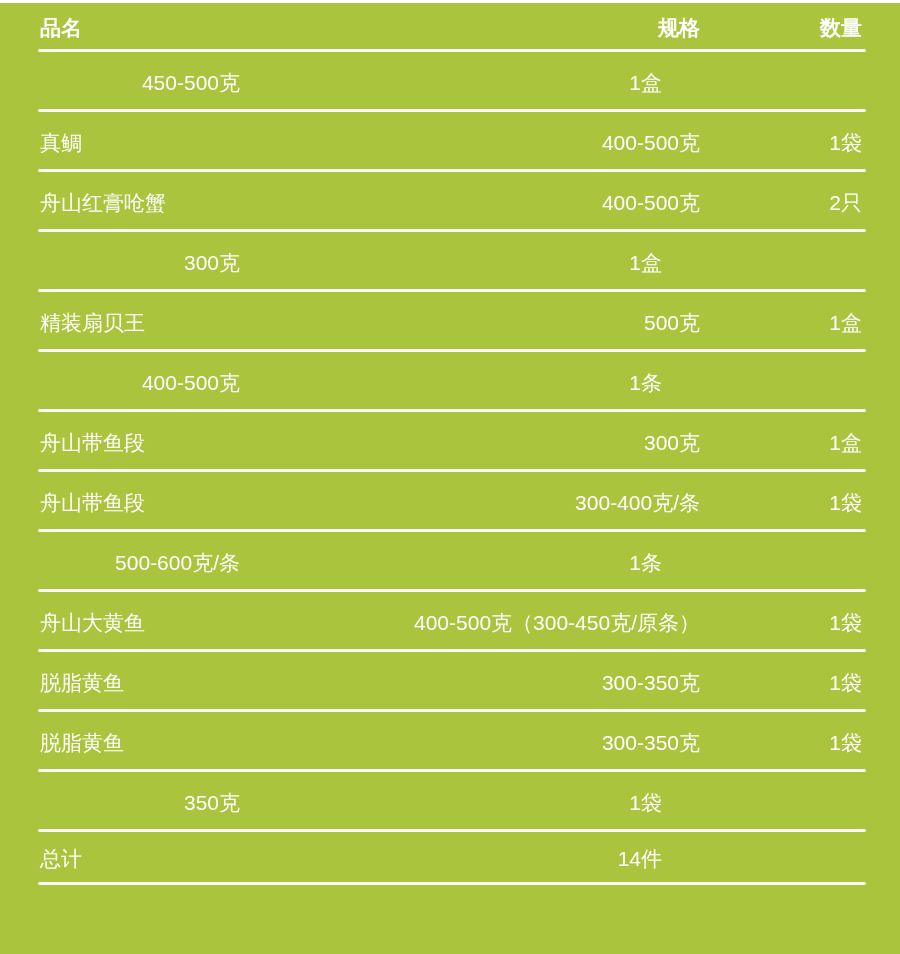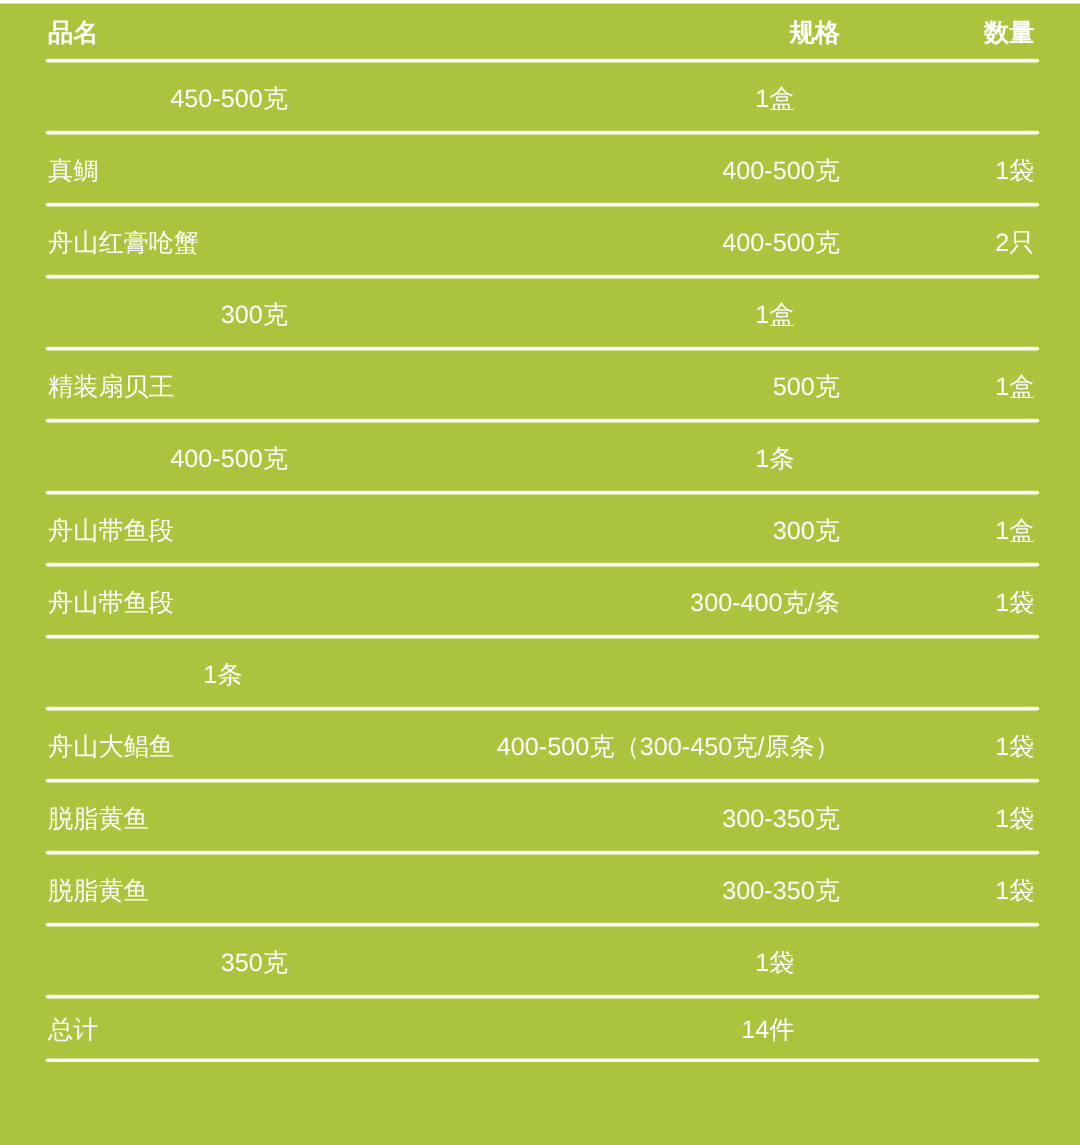--- a/index.html
+++ b/index.html
@@ -114,25 +114,26 @@
     <div class="cell c-qty">1盒</div>
   </div>
 
   <div class="row">
     <div class="cell c-name">舟山带鱼段</div>
     <div class="cell c-spec">300-400克/条</div>
     <div class="cell c-qty">1袋</div>
   </div>
 
   <div class="row">
+    <div class="cell c-spec">500-600克/条</div>
     <div class="cell c-qty">1条</div>
   </div>
 
   <div class="row">
-    <div class="cell c-name">舟山大鲳鱼</div>
+    <div class="cell c-name">舟山大黄鱼</div>
     <div class="cell c-spec">400-500克（300-450克/原条）</div>
     <div class="cell c-qty">1袋</div>
   </div>
 
   <div class="row">
     <div class="cell c-name">脱脂黄鱼</div>
     <div class="cell c-spec">300-350克</div>
     <div class="cell c-qty">1袋</div>
   </div>
 

